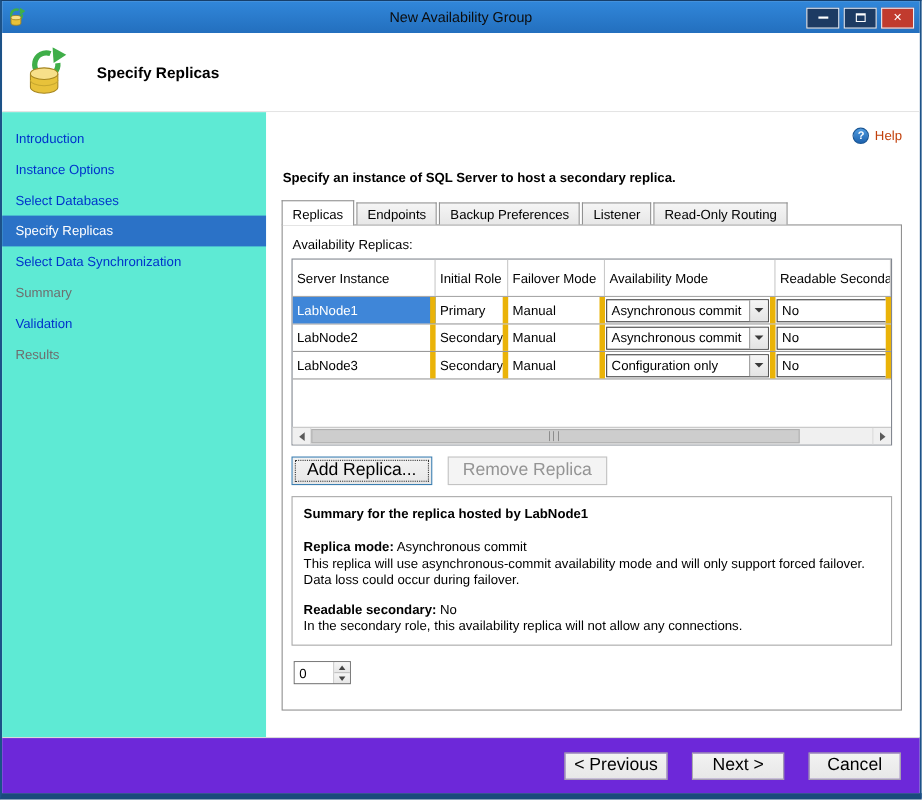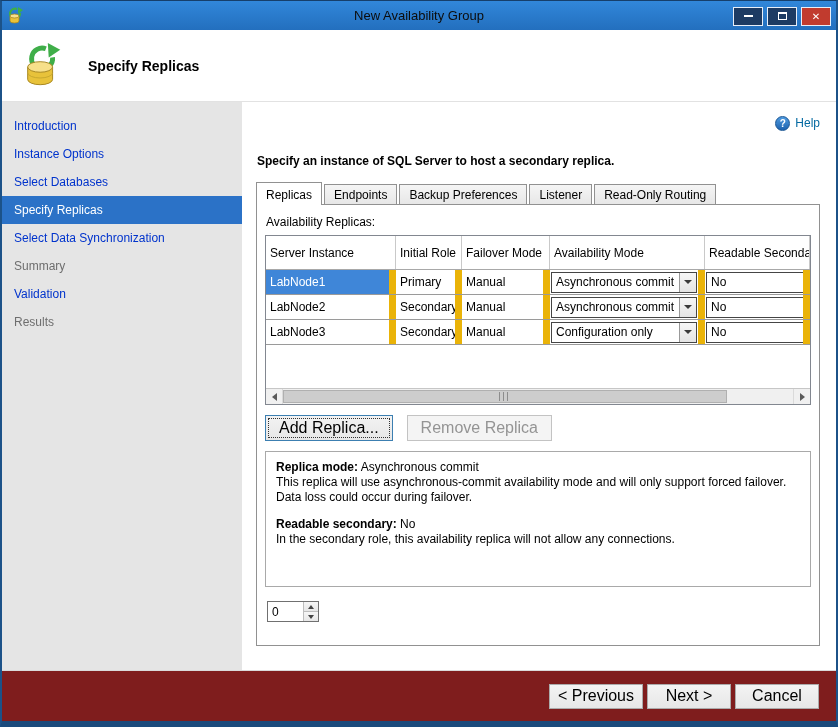--- a/index.html
+++ b/index.html
@@ -23,33 +23,33 @@
   .glyph-max { width:9px; height:8px; border:1px solid #fff; border-top-width:2px; display:block; }
 
   
   .header { flex:0 0 72px; background:#fff; display:flex; align-items:center;
     padding-left:18px; border-bottom:1px solid #e2e2e2; }
   .header-icon { width:46px; height:46px; margin-right:22px; }
   .header-title { font-size:14px; font-weight:bold; }
 
   
   .body { flex:1 1 auto; display:flex; min-height:0; }
-  .sidebar { flex:0 0 240px; background:#e5e5e5; padding-top:10px; }
+  .sidebar { flex:0 0 240px; background:#5eead4; padding-top:10px; }
   .side-item { height:28px; line-height:28px; padding-left:12px; cursor:pointer; white-space:nowrap; }
   .side-item.link { color:#0033cc; }
   .side-item.selected { background:#2b72c7; color:#fff; }
   .side-item.disabled { color:#6e6e6e; cursor:default; }
 
   .content { flex:1 1 auto; background:#fff; padding:0 16px 0 14px; position:relative; overflow:hidden; }
   .help-row { display:flex; justify-content:flex-end; align-items:center; padding-top:12px; height:30px; }
   .help-link { display:inline-flex; align-items:center; cursor:pointer; }
   .help-icon { width:15px; height:15px; border-radius:50%; background:linear-gradient(#4f9be0,#1d62ae);
     border:1px solid #1a5694; color:#fff; font-size:10px; font-weight:bold;
     display:inline-flex; align-items:center; justify-content:center; margin-right:5px; }
-  .help-label { color:#0369a1; }
+  .help-label { color:#c2410c; }
 
   .instruction { font-weight:bold; margin-top:22px; padding-left:1px; }
 
   
   .tabs { display:flex; margin-top:13px; position:relative; z-index:2; align-items:flex-end; height:23px; }
   .tab { border:1px solid #919191; border-bottom:none; background:linear-gradient(#f5f5f5,#e7e7e7);
     padding:3px 9px; margin-right:2px; height:20px; cursor:pointer; white-space:nowrap; }
   .tab.active { background:#fff; height:23px; padding-top:5px; margin-bottom:-1px; z-index:3; cursor:default; }
 
   .panel { border:1px solid #919191; background:#fff; padding:8px; height:442px; position:relative; z-index:1; }
@@ -58,21 +58,21 @@
 
   
   .grid-wrap { border:1px solid #828790; height:170px; display:flex; flex-direction:column; background:#fff; }
   .grid { flex:1 1 auto; overflow:hidden; }
   .grid-header { display:flex; height:34px; border-bottom:1px solid #a8a8a8; }
   .gh-cell { border-right:1px solid #c9c9c9; padding:2px 4px; display:flex; align-items:center;
     line-height:14px; overflow:hidden; cursor:pointer; }
   .c1 { width:130px; flex:none; } .c2 { width:66px; flex:none; } .c3 { width:88px; flex:none; }
   .c4 { width:155px; flex:none; } .c5 { flex:1 1 auto; white-space:nowrap; min-width:0; }
   .grid-row { display:flex; height:25px; border-bottom:1px solid #9a9a9a; }
-  .g-cell { border-right:7px solid #eab308; padding:0 4px; display:flex; align-items:center;
+  .g-cell { border-right:5px solid #eab308; padding:0 4px; display:flex; align-items:center;
     overflow:hidden; white-space:nowrap; cursor:default; }
   .g-cell.selected { background:#3f86d8; color:#fff; }
   .g-cell.combo-cell { padding:1px 1px; }
   .combo { flex:1 1 auto; height:21px; border:1px solid #454545; background:#fff;
     display:flex; align-items:center; min-width:0; cursor:pointer; }
   .combo.readable { flex:none; width:128px; }
   .combo-text { flex:1 1 auto; padding:0 4px; overflow:hidden; white-space:nowrap; }
   .combo-btn { flex:none; width:17px; height:100%; border-left:1px solid #999;
     background:linear-gradient(#f6f6f6,#e4e4e4); display:flex; align-items:center; justify-content:center; }
   .arrow-down { width:0; height:0; border-left:4px solid transparent; border-right:4px solid transparent;
@@ -112,22 +112,22 @@
   .spin-btns { flex:none; width:15px; display:flex; flex-direction:column; border-left:1px solid #bdbdbd; }
   .spin-btn { flex:1 1 auto; display:flex; align-items:center; justify-content:center;
     background:linear-gradient(#f6f6f6,#e7e7e7); cursor:pointer; }
   .spin-btn + .spin-btn { border-top:1px solid #bdbdbd; }
   .arrow-up-sm { width:0; height:0; border-left:3px solid transparent; border-right:3px solid transparent;
     border-bottom:4px solid #444; }
   .arrow-down-sm { width:0; height:0; border-left:3px solid transparent; border-right:3px solid transparent;
     border-top:4px solid #444; }
 
   
-  .footer { flex:0 0 51px; background:#7f1d1d; border-top:1px solid #dadada;
-    display:flex; align-items:center; justify-content:flex-end; gap:4px; padding-right:17px;padding-left:43px; }
+  .footer { flex:0 0 51px; background:#6d28d9; border-top:1px solid #dadada;
+    display:flex; align-items:center; justify-content:flex-end; gap:22px; padding-right:17px;padding-left:43px; }
   .footer .btn { min-width:84px; height:25px; padding:0 8px; }
 </style>
 </head>
 <body>
 
 <div class="window">
 
   <div class="titlebar">
     <span class="title-icon">
       <svg viewBox="0 0 17 17" width="17" height="17">
@@ -287,20 +287,21 @@
               </div>
           </div>
         </div>
 
         <div class="btn-row">
           <button class="btn focused">Add Replica...</button>
           <button class="btn" disabled="">Remove Replica</button>
         </div>
 
         <div class="summary-box">
+          <div class="summary-title">Summary for the replica hosted by LabNode1</div>
           <div class="summary-section">
             <div class="summary-line">
               <b>Replica mode:</b>
               <span>Asynchronous commit</span>
             </div>
             <div class="summary-desc">This replica will use asynchronous-commit availability mode and will only support forced failover. Data loss could occur during failover.</div>
           </div>
           <div class="summary-section">
             <div class="summary-line">
               <b>Readable secondary:</b>

